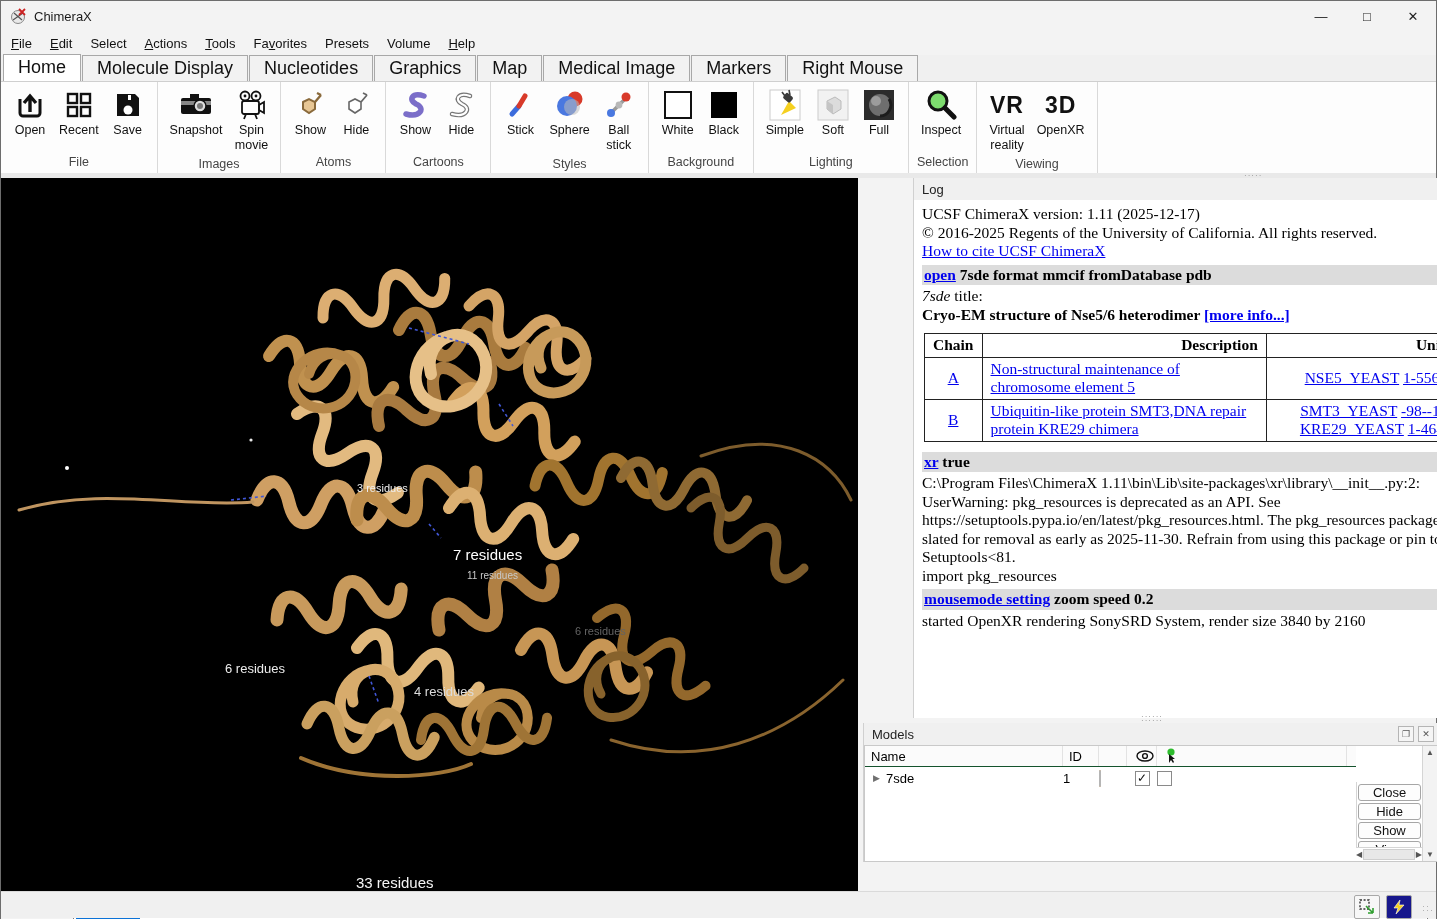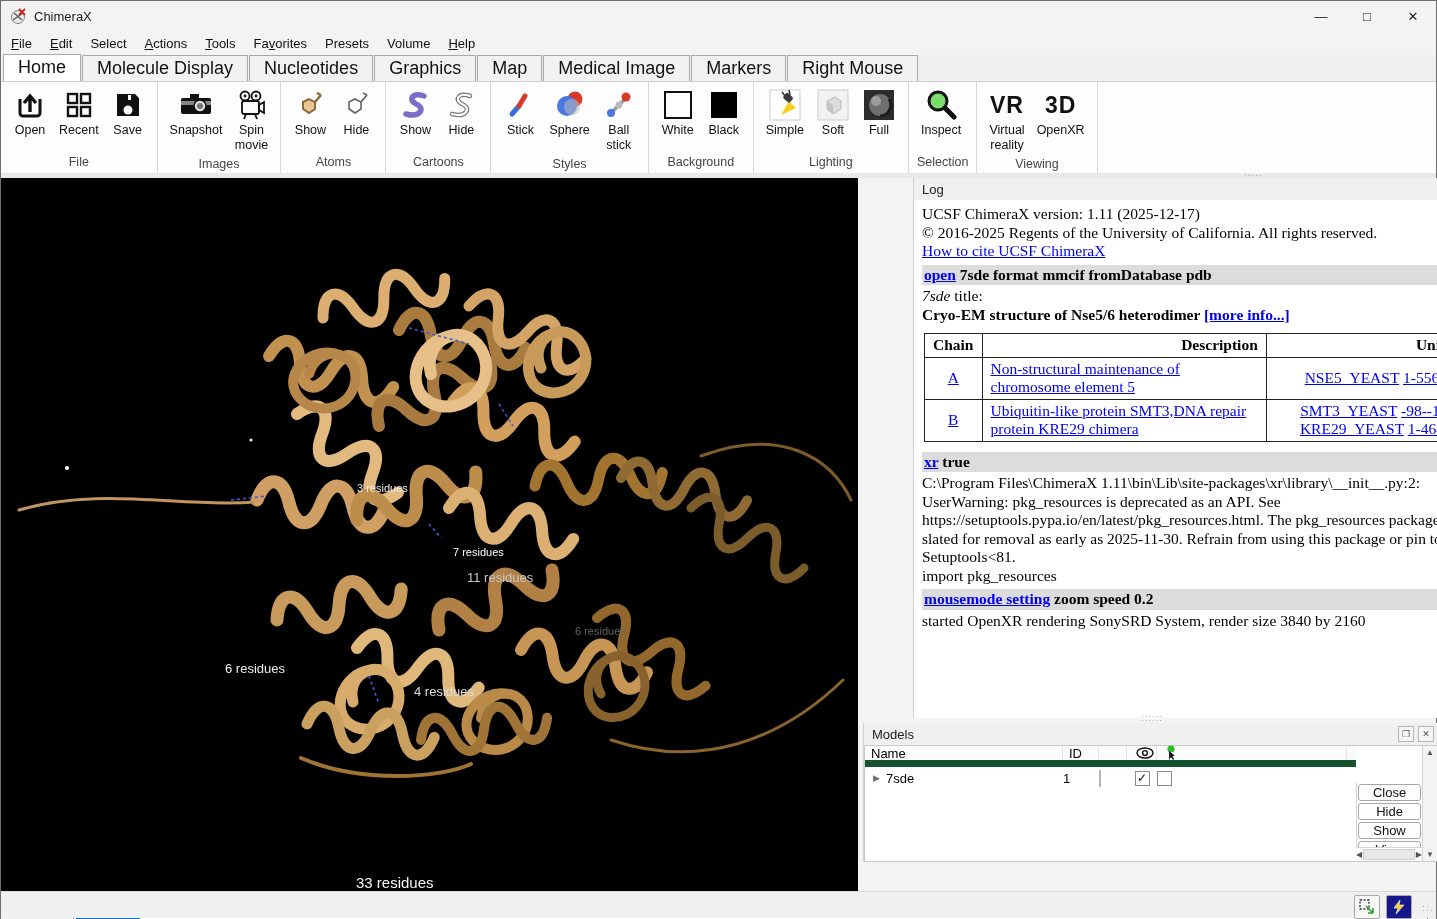--- a/index.html
+++ b/index.html
@@ -43,22 +43,22 @@
   .gname { font-size:12.5px; color:#454545; text-align:center; padding:2px 0 4px; }
 
   .ribbon-gap { position:absolute; left:0; top:172px; right:0; height:5px; background:#e9e9e9; }
   .top-splitter { position:absolute; left:1243px; top:173px; width:20px; height:4px;
                   color:#9a9a9a; font-size:8px; line-height:3px; letter-spacing:1px; }
 
   
   .viewport { position:absolute; left:0; top:177px; width:857px; height:733px; background:#000; }
   .vp-label { position:absolute; font-family:"Liberation Sans",sans-serif; white-space:nowrap; }
   .lbl0 { left:356px; top:304px; font-size:11px; color:#efefef; }
-  .lbl1 { left:452px; top:368px; font-size:11px; color:#ffffff;text-align:center; }
-  .lbl2 { left:466px; top:392px; font-size:13px; color:#c9c9c9; }
+  .lbl1 { left:452px; top:368px; font-size:15px; color:#ffffff;text-align:center; }
+  .lbl2 { left:466px; top:392px; font-size:10px; color:#c9c9c9; }
   .lbl3 { left:574px; top:447px; font-size:11px; color:#636363; }
   .lbl4 { left:224px; top:483px; font-size:13px; color:#ececec; }
   .lbl5 { left:413px; top:506px; font-size:13px; color:#dcdcdc; }
   .lbl6 { left:355px; top:696px; font-size:15px; color:#f5f5f5; }
 
   
   .panel { position:absolute; background:#ffffff; border-left:1px solid #d0d0d0; }
   .panel-title { height:22px; background:#f0f0f0; display:flex; align-items:center;
                  font-size:13px; color:#222; padding-left:8px; position:relative; }
   .panel-icons { position:absolute; right:4px; top:3px; display:flex; gap:4px; }
@@ -81,21 +81,21 @@
   td.desc-c { width:286px; }
   td.uni-c { text-align:center; width:212px; }
 
   .mid-splitter { position:absolute; left:1140px; top:714px; width:24px; height:6px;
                   color:#9a9a9a; font-size:8px; line-height:4px; letter-spacing:1px; }
 
   .models-panel { left:862px; top:722px; width:575px; height:139px; }
   .models-body { position:absolute; top:22px; bottom:0; left:0; right:0; background:#fff;
                  border:1px solid #c9c9c9; display:flex; }
   .mtable { flex:1; font-size:13px; }
-  .mhead { display:flex; height:21px; border-bottom:7px solid #14532d; background:#fbfbfb; }
+  .mhead { display:flex; height:21px; border-bottom:1px solid #14532d; background:#fbfbfb; }
   .mhead > div { border-right:1px solid #e3e3e3; display:flex; align-items:center; padding-left:6px; }
   .mrow { display:flex; height:22px; align-items:center; }
   .c-name { width:198px; } .c-id { width:36px; } .c-color { width:28px; }
   .c-eye { width:30px; justify-content:center; } .c-sel { width:190px; }
   .expander { color:#707070; font-size:9px; margin:0 6px 0 8px; }
   .swatch { width:17px; height:19px; background:#d9b98c; border:1px solid #b5b5b5; border-radius:3px; }
   .chk { width:15px; height:15px; border:1px solid #8a8a8a; background:#fff; display:flex;
          align-items:center; justify-content:center; font-size:12px; color:#111; }
   .mbuttons { width:66px; border-left:1px solid #d5d5d5; padding:1px 1px; display:flex;
               flex-direction:column; overflow:hidden; }

